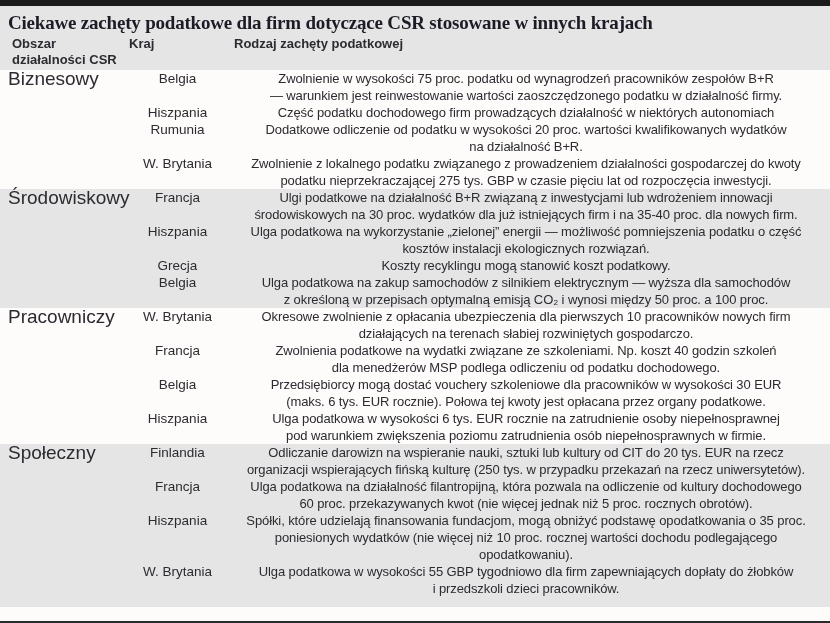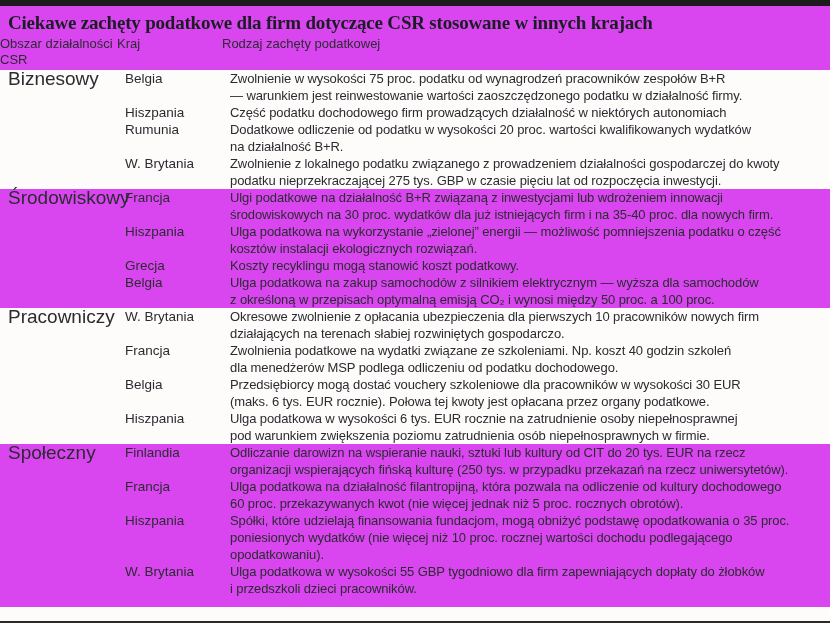--- a/index.html
+++ b/index.html
@@ -11,52 +11,52 @@
     font-family: "Liberation Sans", "DejaVu Sans", sans-serif;
     color: #2b2b31;
     border-bottom: 2px solid #2a2a2a;
     box-sizing: border-box;
   }
   .top-bar {
     height: 6px;
     background: #1b1b1b;
     width: 100%;
   }
-  .shaded { background: #d946ef; }
+  .shaded { background: #e5e5e5; }
   .title-row {
     padding: 5px 8px 0 8px;
     font-family: "Liberation Serif", "DejaVu Serif", serif;
     font-weight: 700;
     font-size: 19px;
     line-height: 24px;
     color: #1c1c26;
     letter-spacing: -0.2px;
   }
   .header-row {
     display: flex;
-    padding: 1px 8px 2px 0;
+    padding: 1px 8px 2px 12px;
     font-size: 13px;
     line-height: 16px;
-    font-weight: 400;
+    font-weight: 700;
     color: #2b2b31;
   }
   .col-area   { width: 117px; flex: 0 0 117px; }
   .col-country{ width: 105px; flex: 0 0 105px; }
   .col-desc   { flex: 1 1 auto; min-width: 0; }
   .section {
     display: flex;
     padding: 0 8px;
   }
   .section:last-child { padding-bottom: 10px; }
   .area-cell {
     width: 117px; flex: 0 0 117px;
     font-size: 19px;
     line-height: 17px;
   }
-  .rows-wrap { flex: 1 1 auto; min-width: 0; }
+  .rows-wrap { flex: 1 1 auto; min-width: 0; text-align: center; }
   .t-row { display: flex; }
   .country-cell {
     width: 105px; flex: 0 0 105px;
     font-size: 13.5px;
     line-height: 17px;
   }
   .desc-cell {
     flex: 1 1 auto; min-width: 0;
     font-size: 13px;
     line-height: 17px;

